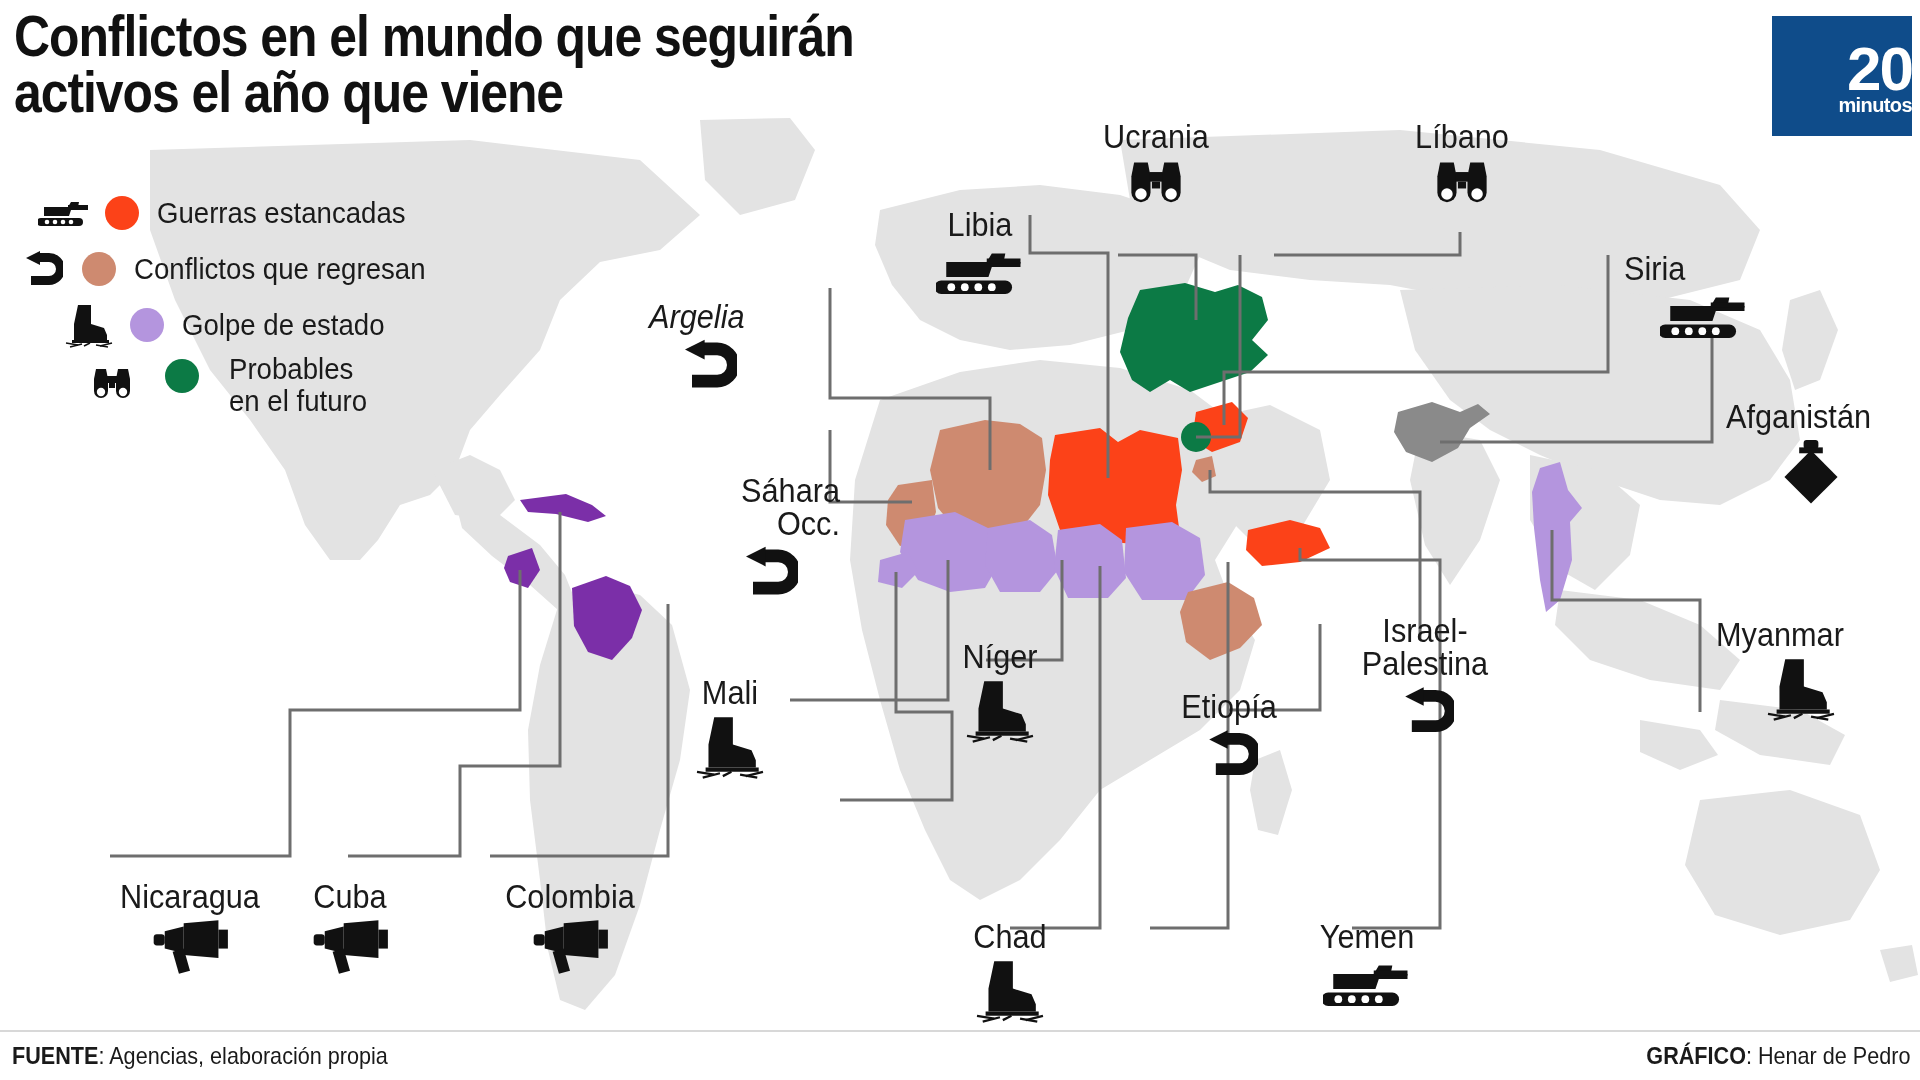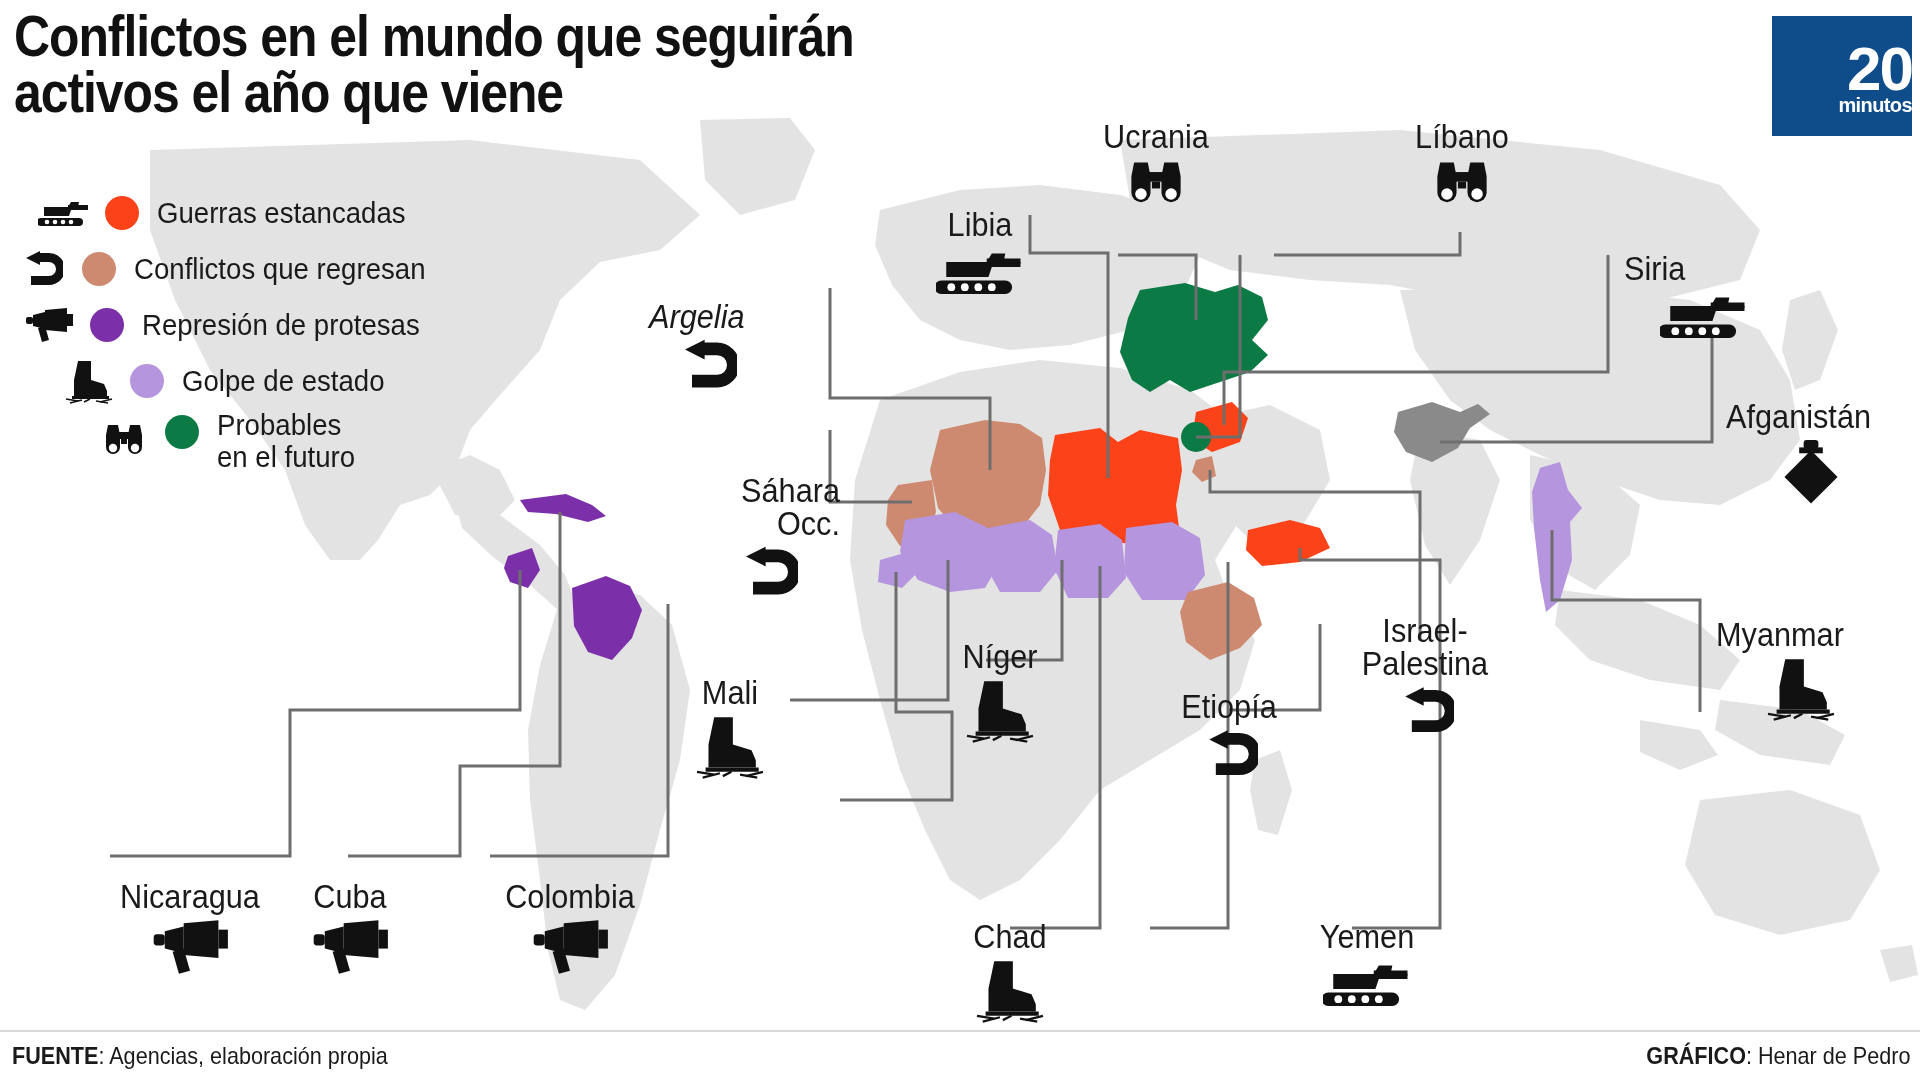--- a/index.html
+++ b/index.html
@@ -48,21 +48,21 @@
     letter-spacing:-0.6px;margin-top:-2px;
   }
 
   
   .legend{position:absolute;left:10px;top:185px;}
   .legend-row{
     display:flex;align-items:center;
     height:56px;
     justify-content:center;
   }
-  .legend-row.tall{height:80px;align-items:flex-start;}
+  .legend-row.tall{height:80px;align-items:flex-start;gap:12px;}
   .leg-icon{
     width:62px;min-width:62px;height:50px;
     display:flex;align-items:center;justify-content:center;
   }
   .leg-icon svg{display:block;}
   .leg-dot{
     width:34px;height:34px;border-radius:50%;
     margin-right:18px;margin-left:10px;flex:0 0 auto;
   }
   .leg-label{
@@ -305,35 +305,20 @@
                    A16 16 0 0 0 30 4 L20 4 Z"></path>
           <path d="M21 2 L21 16 L7 9 Z"></path>
         </g>
           </svg>
       </span>
       <span class="leg-dot" style="background:#CE8A70"></span>
       <span class="leg-label">Conflictos que regresan</span>
     </div>
 
 
-    <div class="legend-row">
-      <span class="leg-icon">
-        <svg width="52" height="38" viewBox="0 0 52 38">
-            <g fill="#111">
-          <path d="M22 4 L44 2 L44 26 L22 24 Z"></path>
-          <path d="M10 9 L22 6 L22 23 L10 20 Z"></path>
-          <rect x="3" y="11" width="7" height="7" rx="2"></rect>
-          <path d="M44 8 L50 8 L50 20 L44 20 Z"></path>
-          <path d="M15 22 L22 20 L26 34 L19 36 Z"></path>
-        </g>
-          </svg>
-      </span>
-      <span class="leg-dot" style="background:#7B2FA8"></span>
-      <span class="leg-label">Represión de protesas</span>
-    </div>
 
     <div class="legend-row">
       <span class="leg-icon">
         <svg width="50" height="46" viewBox="0 0 50 46">
             <g fill="#111">
           <path d="M14 3 L27 3 L27 22 L40 26 L43 33 L43 38 L10 38 L10 22 Z"></path>
           <path d="M8 38 L45 38 L45 41 L8 41 Z"></path>
           <g stroke="#111" stroke-width="1.6">
             <path d="M2 41 L14 43"></path>
                 <path d="M48 41 L36 44"></path>

